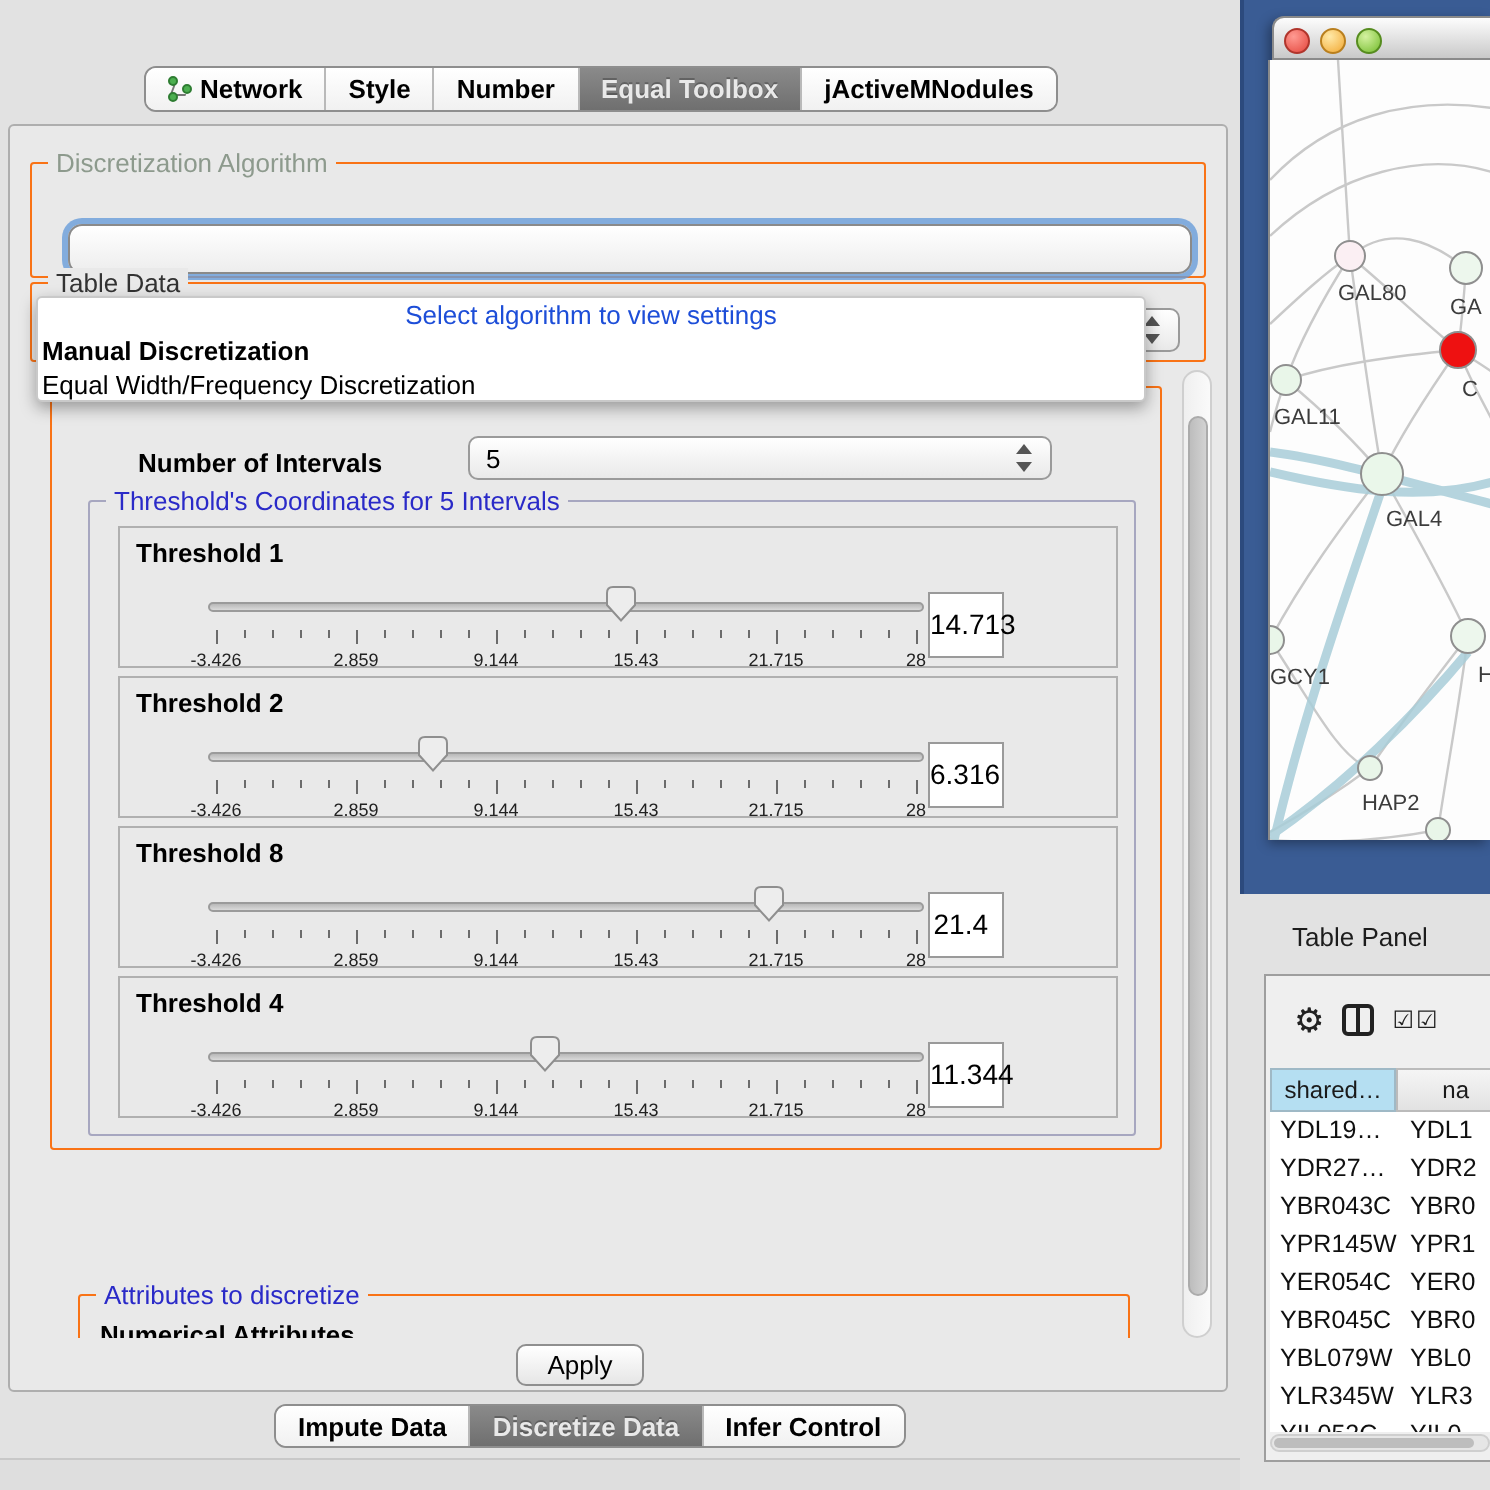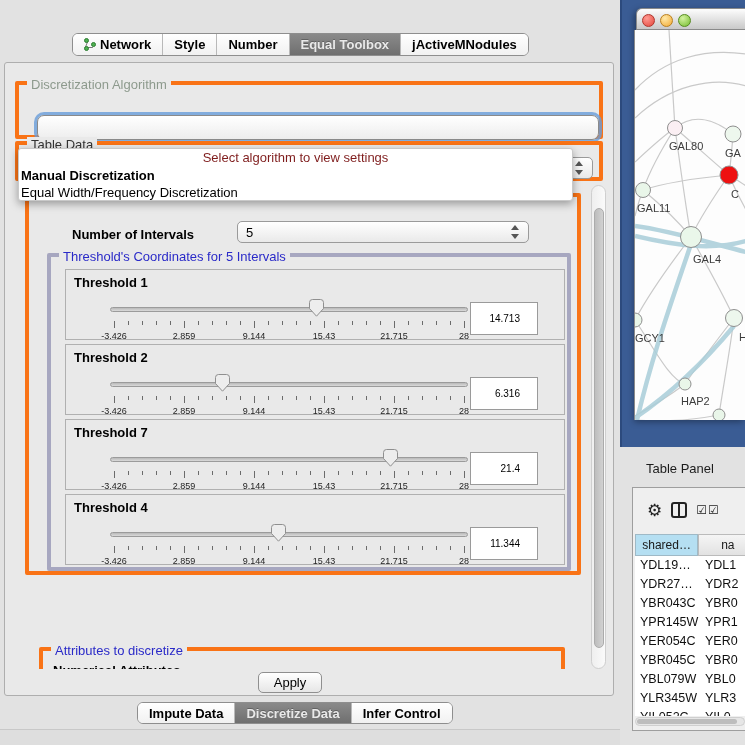--- a/index.html
+++ b/index.html
@@ -27,37 +27,37 @@
   .net-icon i:nth-child(1){ left:0; top:0; }
   .net-icon i:nth-child(2){ left:0; top:8px; }
   .net-icon i:nth-child(3){ left:7px; top:4px; }
   .net-icon u { position:absolute; left:2px; top:3px; width:8px; height:7px;
                 border-left:1px solid #777; border-bottom:1px solid #777; transform:skewX(-20deg); }
 
   
   #content-panel { position:absolute; left:4px; top:62px; width:610px; height:634px;
                    background:#e9e9e9; border:1px solid #aeaeae; border-radius:3px; }
 
-  .groupbox { position:absolute; border:4px solid #f97316; border-radius:2px; }
+  .groupbox { position:absolute; border:1px solid #f97316; border-radius:2px; }
   .group-title { position:absolute; top:-8px; left:8px; background:#e9e9e9; padding:0 4px; font-size:13px; }
   .gt-green { color:#2eb82e; }
   .gt-blue  { color:#2a2ac8; }
   .gt-gray  { color:#333333; }
   .gt-faded { color:#8d9a8d; }
 
   
   #algo-group { left:10px; top:18px; width:588px; height:58px; }
   #algo-combo-focus { position:absolute; left:18px; top:30px; width:562px; height:25px; border-radius:7px;
                       background:linear-gradient(#ffffff,#ededed); border:1px solid #8a8a8a;
                       box-shadow:0 0 0 3px rgba(104,156,218,.8); }
 
   
   #algo-popup { position:absolute; left:13px; top:85px; width:555px; height:53px; background:#ffffff;
                 border:1px solid #c9c9c9; border-radius:3px; box-shadow:0 3px 8px rgba(0,0,0,.35); z-index:30; }
-  #algo-popup .ph-row { height:18px; line-height:18px; text-align:center; color:#7f1d1d; font-size:13px; }
+  #algo-popup .ph-row { height:18px; line-height:18px; text-align:center; color:#1d4ed8; font-size:13px; }
   #algo-popup .opt { height:17px; line-height:17px; padding-left:2px; font-size:13px; color:#000; white-space:nowrap; }
   #algo-popup .opt.first { font-weight:bold; }
 
   
   #tabledata-group { left:10px; top:78px; width:588px; height:40px; }
   .combo { position:absolute; background:linear-gradient(#ffffff,#e9e9e9); border:1px solid #9a9a9a;
            border-radius:5px; font-size:13px; color:#000; display:flex; align-items:center; padding-left:8px; }
   .spinner { position:absolute; right:8px; top:50%; transform:translateY(-50%); width:9px; height:14px; }
   .spinner b { position:absolute; left:0; width:0; height:0; border-left:4.5px solid transparent; border-right:4.5px solid transparent; }
   .spinner .up { top:0; border-bottom:5px solid #555; }
@@ -78,22 +78,22 @@
 
   .srow { position:absolute; left:14px; width:500px; height:71px; background:#e9e9e9; border:1px solid #b0b0b0; }
   .t-label { position:absolute; left:8px; top:5px; font-size:13px; font-weight:bold; color:#000; }
   .slider-zone { position:absolute; left:48px; top:28px; width:350px; height:42px; }
   .track { position:absolute; left:-4px; right:-4px; top:9px; height:5px; border-radius:3px;
            background:linear-gradient(#b9b9b9,#dadada); border:1px solid #9b9b9b; }
   .thumb { position:absolute; top:1px; width:15px; height:18px; }
   .tick { position:absolute; top:23px; width:1px; height:4px; background:#6b6b6b; }
   .tick.major { height:7px; }
   .tlabel { position:absolute; top:33px; transform:translateX(-50%); font-size:9px; font-weight:normal; color:#222; white-space:nowrap; }
-  .value-box { position:absolute; left:404px; top:32px; width:68px; height:33px; background:#ffffff; border:1px solid #9a9a9a;
-               font-size:10px; color:#000; text-align:right; line-height:31px; padding-right:17px; }
+  .value-box { position:absolute; left:404px; top:32px; width:38px; height:33px; background:#ffffff; border:1px solid #9a9a9a;
+               font-size:14px; color:#000; text-align:right; line-height:31px; padding-right:7px; }
 
   #attr-group { left:22px; top:462px; width:526px; height:220px; }
   #attr-heading { position:absolute; left:10px; top:12px; font-size:13px; font-weight:bold; color:#000; }
 
   #apply-btn { position:absolute; left:253px; top:609px; width:64px; height:21px; border:1px solid #8f8f8f; border-radius:5px;
                background:linear-gradient(#ffffff,#e6e6e6); font-size:13px; text-align:center; line-height:19px; color:#000; }
 
   
   #bottom-tabs { position:absolute; left:137px; top:702px; height:22px; display:flex; border:1px solid #8e8e8e;
                  border-radius:6px; overflow:hidden; background:#fdfdfd; }
@@ -284,21 +284,21 @@
                   <span class="tlabel" style="left: 60%;">15.43</span>
                   <span class="tlabel" style="left: 80%;">21.715</span>
                   <span class="tlabel" style="left: 100%;">28</span>
                   <svg width="15" height="18" class="thumb" style="left: calc(30.9998% - 7.5px);">
                     <path d="M3.5 0.5 H11.5 Q14.5 0.5 14.5 3.5 V9.5 L7.5 17.2 L0.5 9.5 V3.5 Q0.5 0.5 3.5 0.5 Z" fill="#ededed" stroke="#8f8f8f"></path>
                   </svg>
                 </div>
               <div class="value-box">6.316</div>
             </div>
             <div class="srow" style="top:162px;">
-              <span class="t-label">Threshold 7</span>
+              <span class="t-label">Threshold 8</span>
               <div class="slider-zone">
                   <div class="track"></div>
                   <div class="tick major" style="left: 0%;"></div>
                   <div class="tick" style="left: 4%;"></div>
                   <div class="tick" style="left: 8%;"></div>
                   <div class="tick" style="left: 12%;"></div>
                   <div class="tick" style="left: 16%;"></div>
                   <div class="tick major" style="left: 20%;"></div>
                   <div class="tick" style="left: 24%;"></div>
                   <div class="tick" style="left: 28%;"></div>

